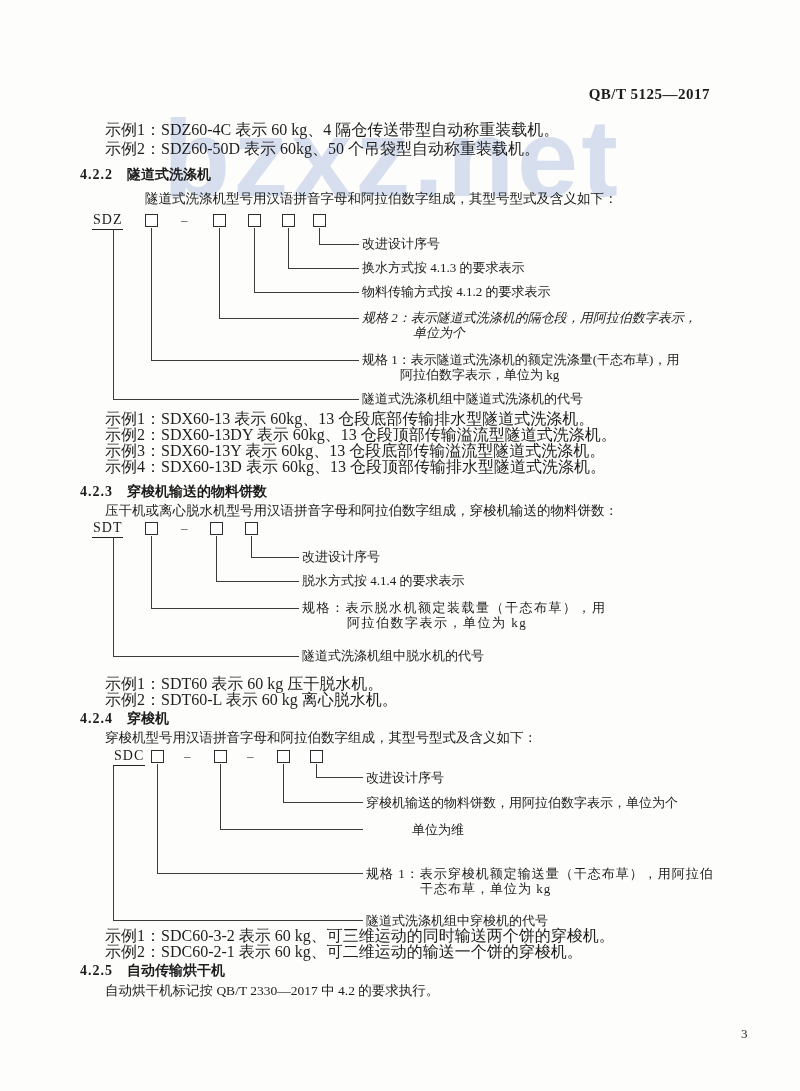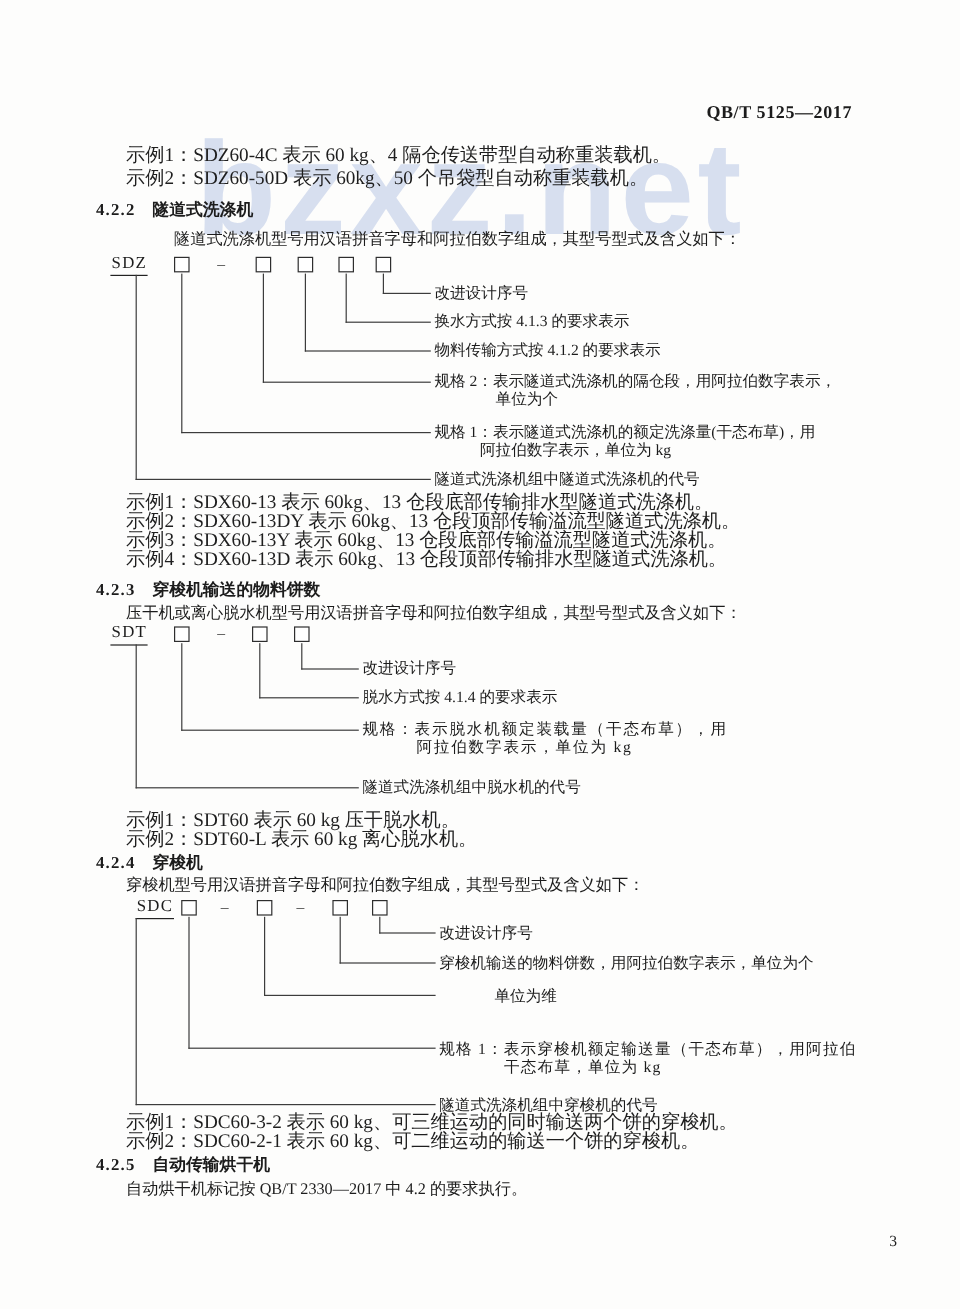--- a/index.html
+++ b/index.html
@@ -64,42 +64,42 @@
     <div class="conn" style="left:319px;top:16px;width:39px;height:16px;"></div>
     <div class="conn" style="left:288px;top:16px;width:70px;height:40px;"></div>
     <div class="conn" style="left:254px;top:16px;width:104px;height:64px;"></div>
     <div class="conn" style="left:219px;top:16px;width:139px;height:90px;"></div>
     <div class="conn" style="left:151px;top:16px;width:207px;height:132px;"></div>
     <div class="conn" style="left:113px;top:17px;width:245px;height:170px;"></div>
 
     <div class="lbl" style="left:362px;top:24px;">改进设计序号</div>
     <div class="lbl" style="left:362px;top:48px;">换水方式按 4.1.3 的要求表示</div>
     <div class="lbl" style="left:362px;top:72px;">物料传输方式按 4.1.2 的要求表示</div>
-    <div class="lbl lh21" style="left:362px;top:98px;">
+    <div class="lbl lh21" style="left:362px;top:98px;font-style:italic;">
       <span>规格 2：表示隧道式洗涤机的隔仓段，用阿拉伯数字表示，</span>
       <span class="l2" style="margin-left:51px;">单位为个</span>
     </div>
     <div class="lbl lh21" style="left:362px;top:140px;">
       <span>规格 1：表示隧道式洗涤机的额定洗涤量(干态布草)，用</span>
       <span class="l2" style="margin-left:38px;">阿拉伯数字表示，单位为 kg</span>
     </div>
     <div class="lbl" style="left:362px;top:179px;">隧道式洗涤机组中隧道式洗涤机的代号</div>
   </div>
 
   <div class="abs ex" style="left:105px;top:411px;">
     <div>示例1：SDX60-13 表示 60kg、13 仓段底部传输排水型隧道式洗涤机。</div>
     <div>示例2：SDX60-13DY 表示 60kg、13 仓段顶部传输溢流型隧道式洗涤机。</div>
     <div>示例3：SDX60-13Y 表示 60kg、13 仓段底部传输溢流型隧道式洗涤机。</div>
     <div>示例4：SDX60-13D 表示 60kg、13 仓段顶部传输排水型隧道式洗涤机。</div>
   </div>
 
   <div class="abs heading" style="left:80px;top:483px;">
     <span class="num">4.2.3</span><span>穿梭机输送的物料饼数</span>
   </div>
-  <div class="abs para" style="left:105px;top:502px;">压干机或离心脱水机型号用汉语拼音字母和阿拉伯数字组成，其型号型式及含义如下：</div>
+  <div class="abs para" style="left:105px;top:502px;">压干机或离心脱水机型号用汉语拼音字母和阿拉伯数字组成，穿梭机输送的物料饼数：</div>
 
   <div class="diagram" style="top:520px;height:150px;">
     <span class="code" style="left:92px;">SDT</span>
     <span class="box" style="left:145px;"></span>
     <span class="dash" style="left:181px;">–</span>
     <span class="box" style="left:210px;"></span>
     <span class="box" style="left:245px;"></span>
 
     <div class="conn" style="left:251px;top:16px;width:47px;height:21px;"></div>
     <div class="conn" style="left:216px;top:16px;width:82px;height:45px;"></div>

